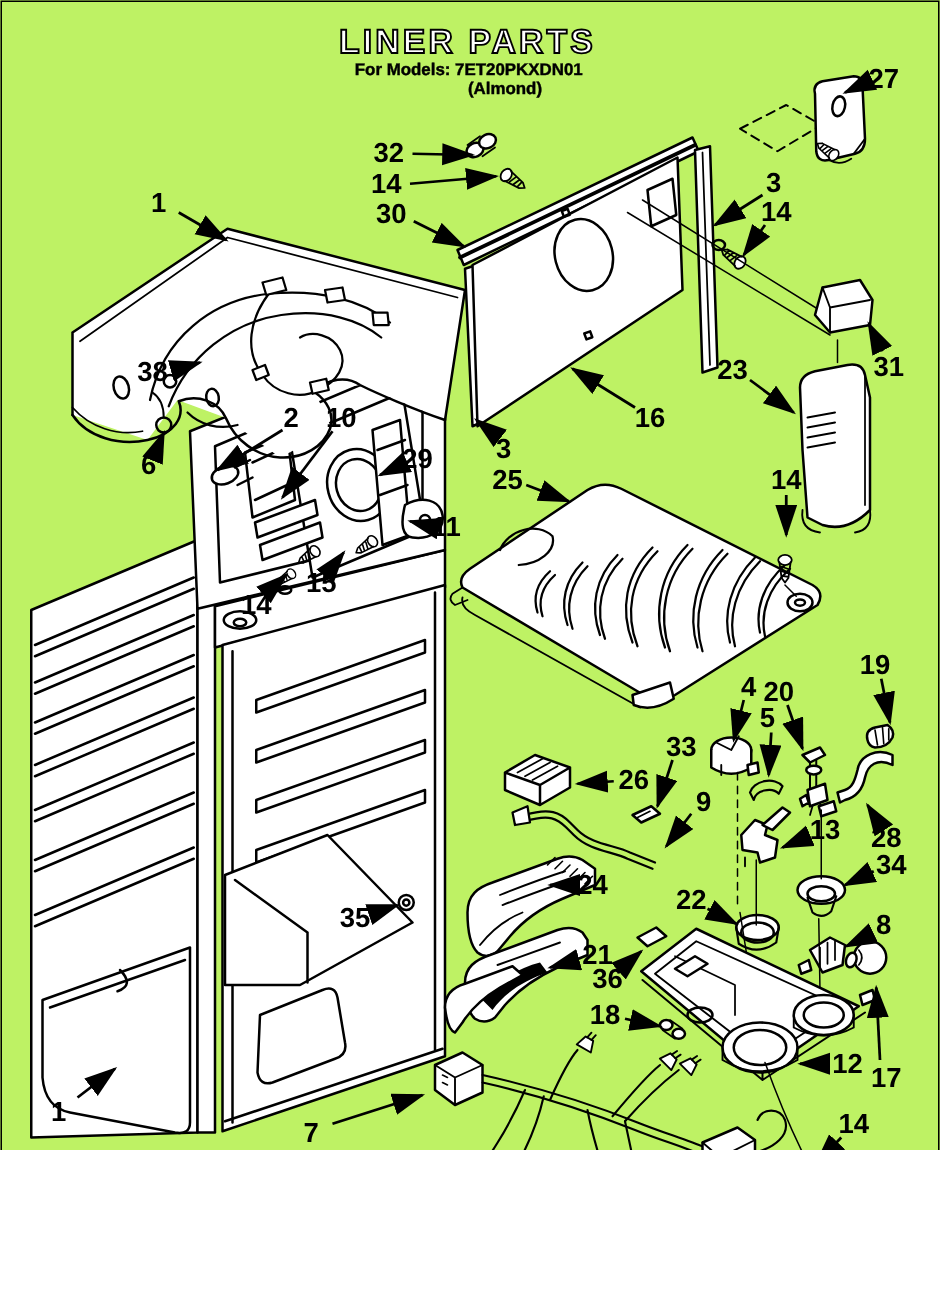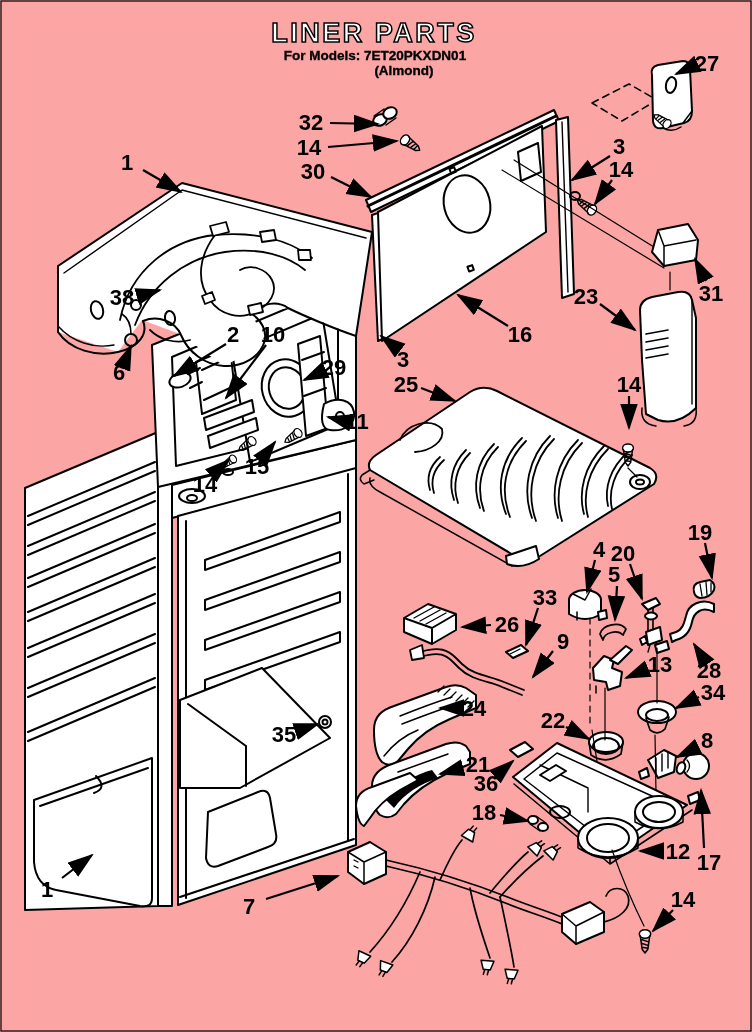--- a/index.html
+++ b/index.html
@@ -1,16 +1,16 @@
 <!DOCTYPE html>
 <html><head>
 <meta charset="utf-8">
 <style>
   html,body{margin:0;padding:0;background:#fff;}
-  .page{position:relative;width:752px;height:1032px;background:#fca5a5;overflow:hidden;
+  .page{position:relative;width:752px;height:920px;background:#bef264;overflow:hidden;
         font-family:"Liberation Sans",sans-serif;}
   svg{position:absolute;left:0;top:0;}
   .title{font:bold 27px "Liberation Sans",sans-serif;letter-spacing:2.5px;
          fill:#fff;stroke:#000;stroke-width:1.5px;text-anchor:middle;}
   .sub{font:bold 13.5px "Liberation Sans",sans-serif;fill:#000;stroke:#000;stroke-width:.35px;text-anchor:middle;}
   .callout{font:bold 22px "Liberation Sans",sans-serif;fill:#000;text-anchor:middle;dominant-baseline:central;}
 </style>
 </head>
 <body>
 

